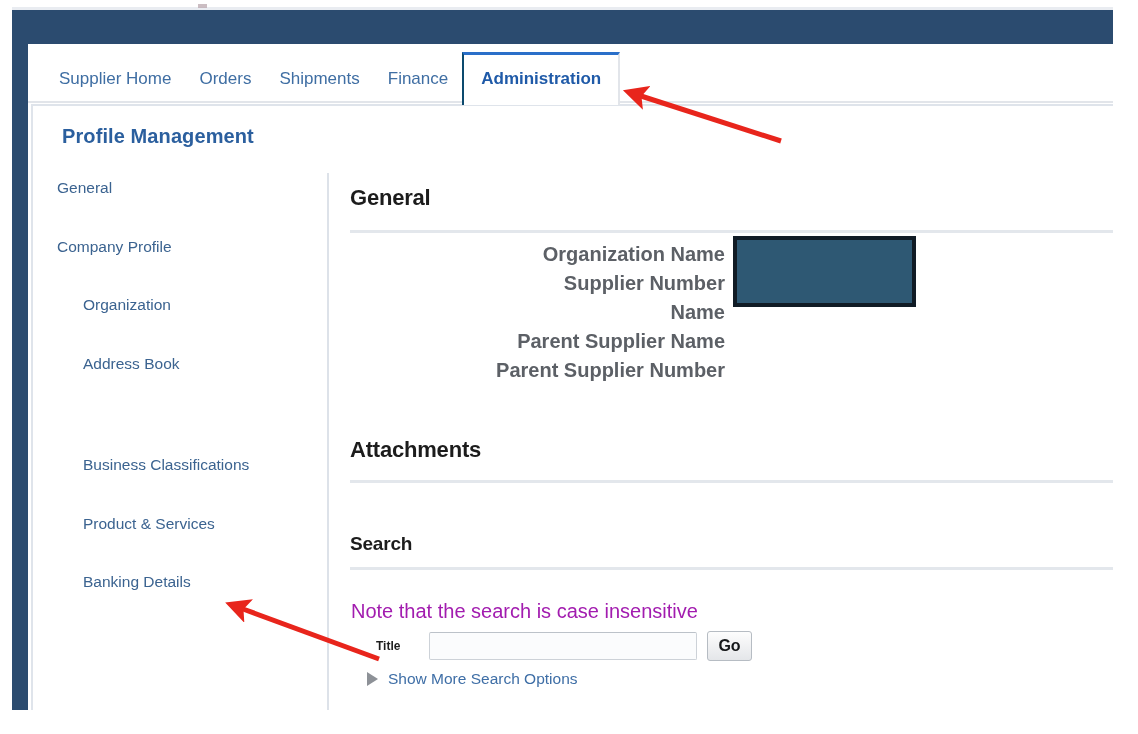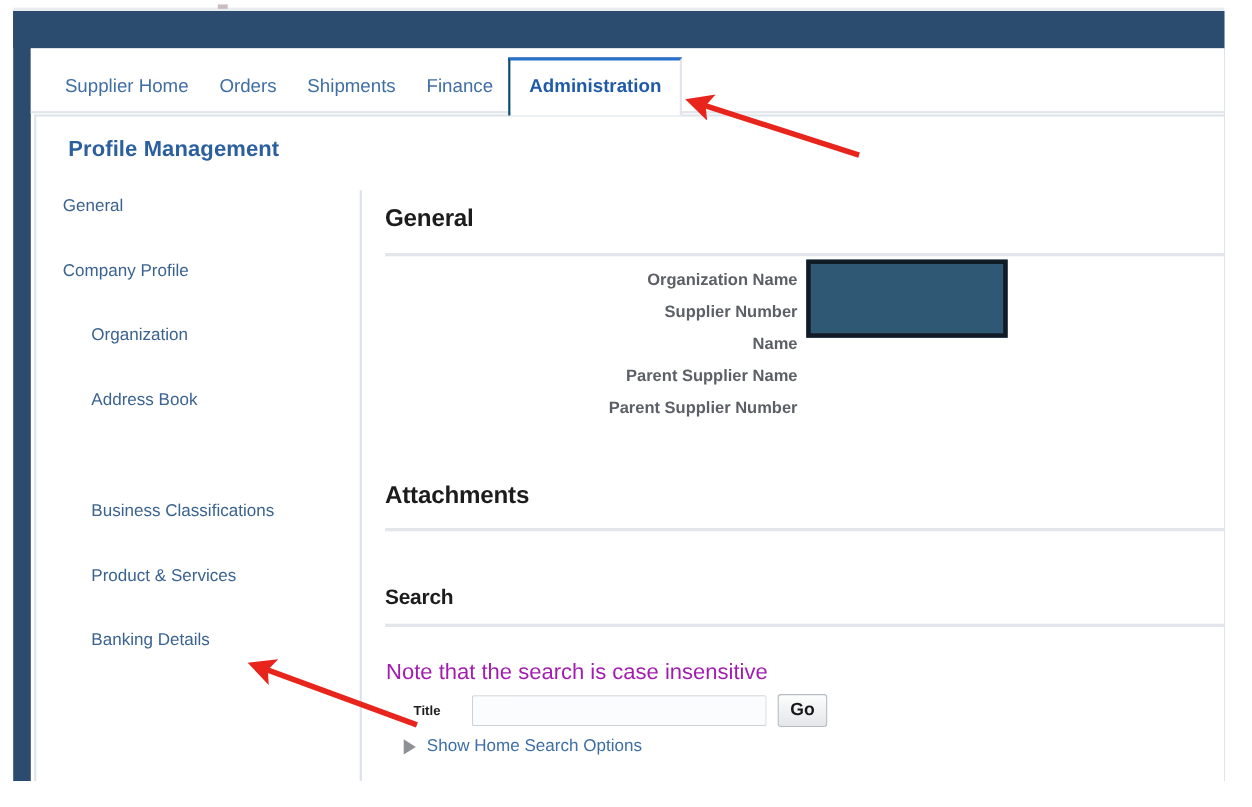--- a/index.html
+++ b/index.html
@@ -174,21 +174,21 @@
   }
 
   .form-rows {
     position: absolute;
     left: 350px;
     top: 240px;
     width: 375px;
     text-align: right;
   }
   .form-label {
-    font-size: 15px;
+    font-size: 20px;
     font-weight: bold;
     color: #5c6066;
     line-height: 29px;
     white-space: nowrap;
   }
 
   .redaction {
     position: absolute;
     left: 733px;
     top: 236px;
@@ -343,21 +343,21 @@
   <div class="note">Note that the search is case insensitive</div>
 
   <div class="search-row">
     <div class="search-label">Title</div>
     <input class="search-input" type="text" style="">
     <button class="go-btn">Go</button>
   </div>
 
   <div class="more-options">
     <span class="tri"></span>
-    <span class="more-link">Show Home Search Options</span>
+    <span class="more-link">Show More Search Options</span>
   </div>
 
   <svg class="arrows" id="arrows-host" viewBox="0 0 1138 734" xmlns="http://www.w3.org/2000/svg">
       <defs>
         <marker id="ah" markerWidth="5" markerHeight="5" refX="1.2" refY="2.5" orient="auto" markerUnits="strokeWidth">
           <path d="M0,0 L5,2.5 L0,5 L1.1,2.5 Z" fill="#e8251c"></path>
         </marker>
       </defs>
       <line x1="781" y1="141" x2="641" y2="96" stroke="#e8251c" stroke-width="5" marker-end="url(#ah)"></line>
       <line x1="379" y1="659" x2="243" y2="609" stroke="#e8251c" stroke-width="5" marker-end="url(#ah)"></line>

